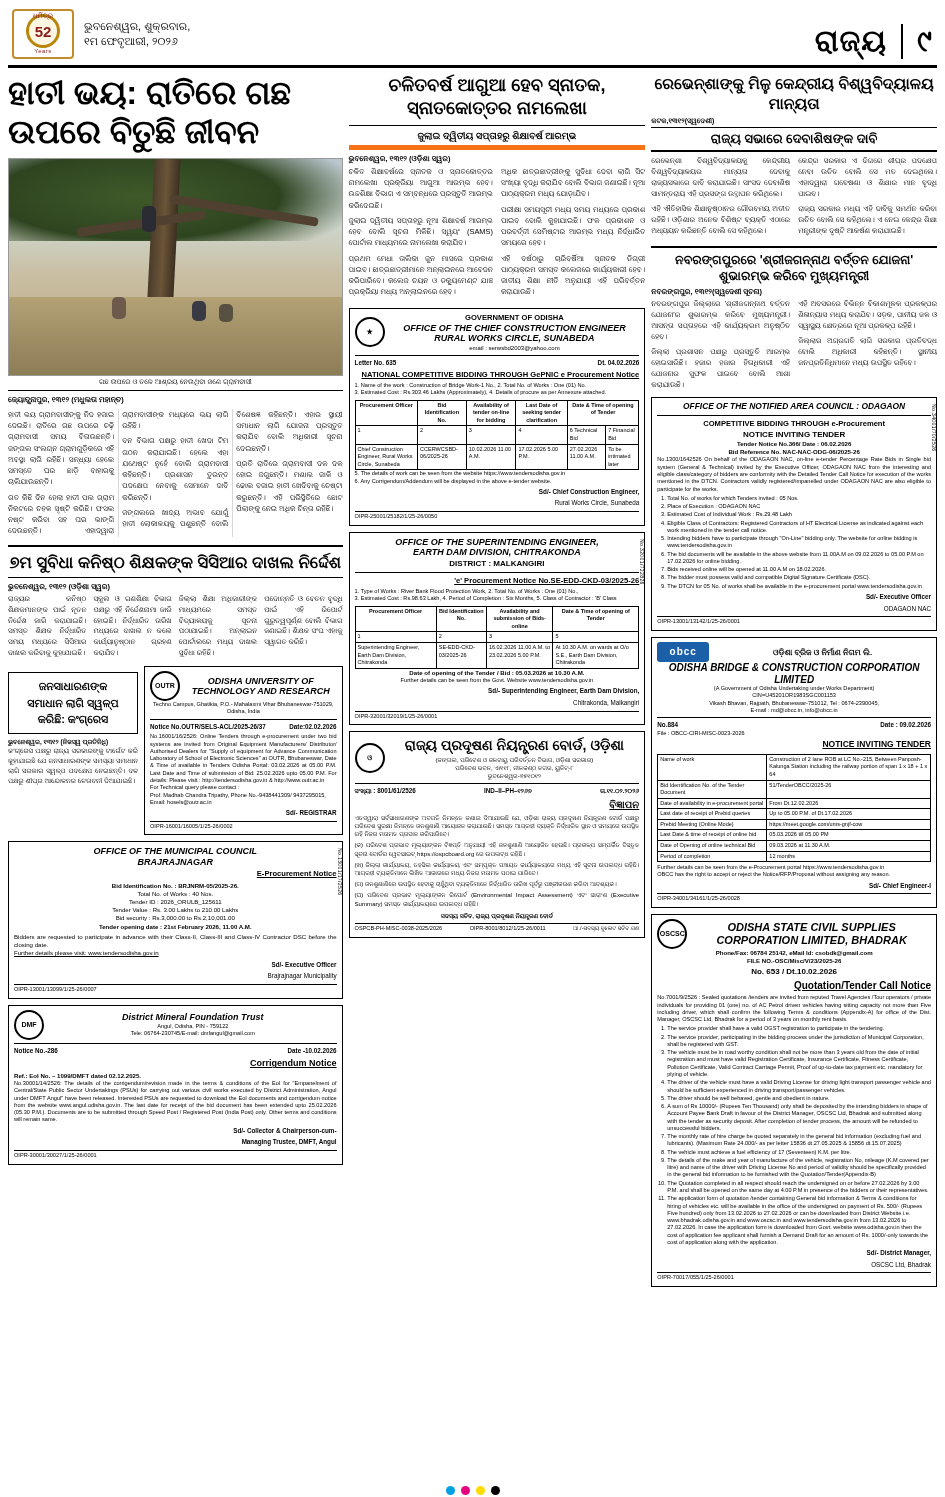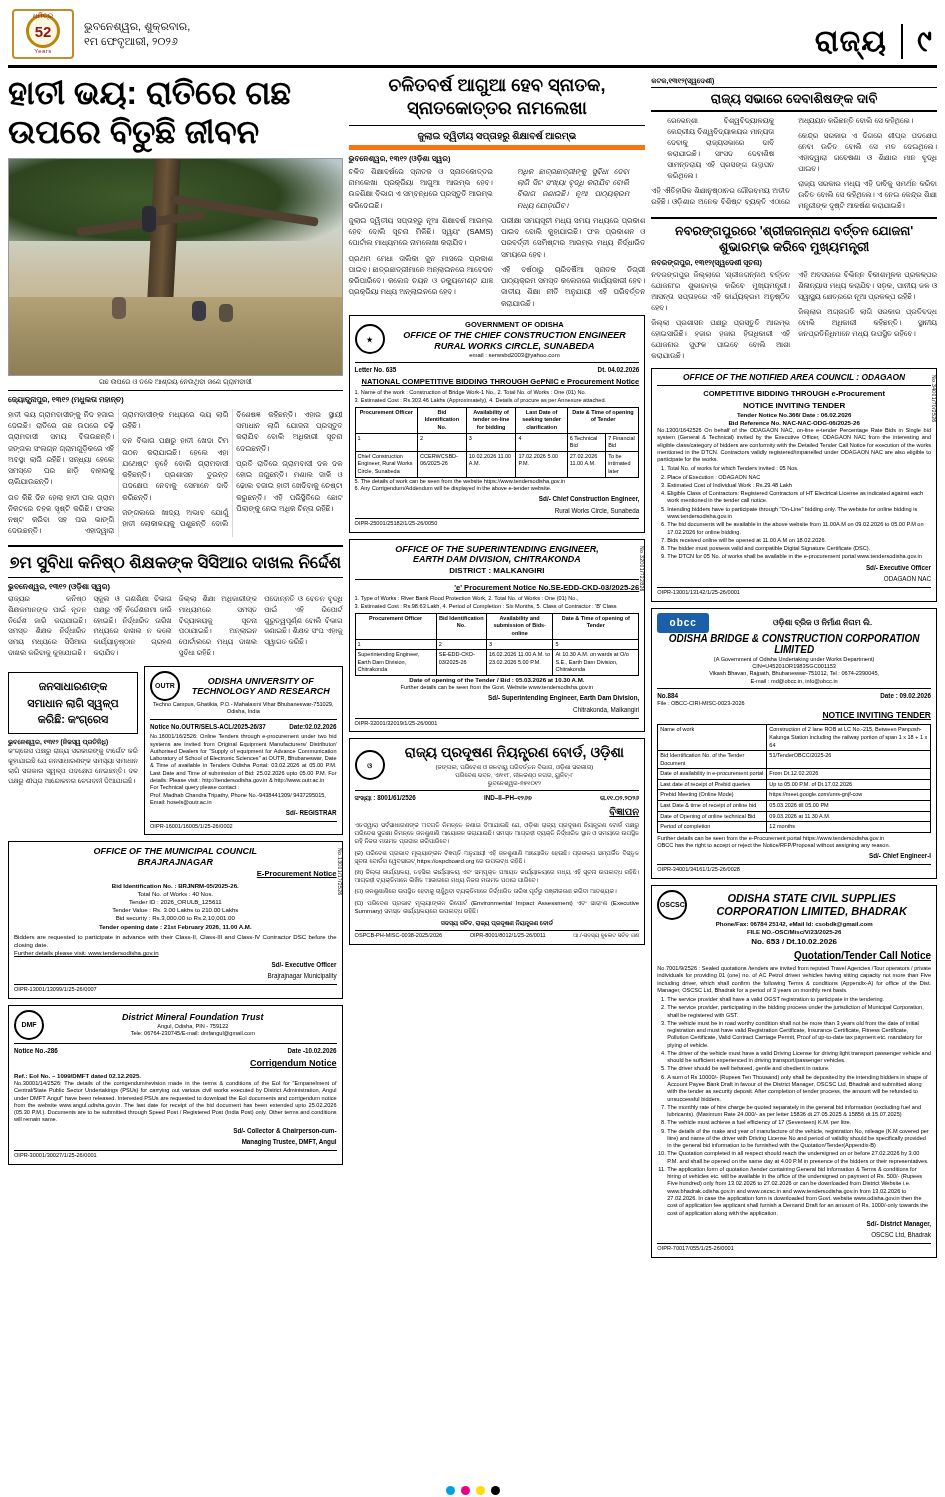--- a/index.html
+++ b/index.html
@@ -374,21 +374,21 @@
 
     <div class="col col-mid">
 
       <div class="hl-2" style="font-size:18px;">ଚଳିତବର୍ଷ ଆଗୁଆ ହେବ ସ୍ନାତକ, ସ୍ନାତକୋତ୍ତର ନାମଲେଖା</div>
       <div class="subhead">ଜୁଲାଇ ଦ୍ୱିତୀୟ ସପ୍ତାହରୁ ଶିକ୍ଷାବର୍ଷ ଆରମ୍ଭ</div>
       <div class="dateline">ଭୁବନେଶ୍ୱର, ୧୩୧୨ (ଓଡ଼ିଶା ସ୍ୱର)</div>
       <div class="body-cols-mid">
         <p style="margin:0 0 4px;">ଚଳିତ ଶିକ୍ଷାବର୍ଷରେ ସ୍ନାତକ ଓ ସ୍ନାତକୋତ୍ତର ନାମଲେଖା ପ୍ରକ୍ରିୟା ଆଗୁଆ ଆରମ୍ଭ ହେବ। ଉଚ୍ଚଶିକ୍ଷା ବିଭାଗ ଏ ସମ୍ବନ୍ଧରେ ପ୍ରସ୍ତୁତି ଆରମ୍ଭ କରିଦେଇଛି।</p>
         <p style="margin:0 0 4px;">ଜୁଲାଇ ଦ୍ୱିତୀୟ ସପ୍ତାହରୁ ନୂଆ ଶିକ୍ଷାବର୍ଷ ଆରମ୍ଭ ହେବ ବୋଲି ସୂଚନା ମିଳିଛି। ସ୍ୱୟଂ (SAMS) ପୋର୍ଟାଲ ମାଧ୍ୟମରେ ନାମଲେଖା କରାଯିବ।</p>
         <p style="margin:0 0 4px;">ପ୍ରଥମ ମେଧା ତାଲିକା ଜୁନ ମାସରେ ପ୍ରକାଶ ପାଇବ। ଛାତ୍ରଛାତ୍ରୀମାନେ ଅନ୍‌ଲାଇନରେ ଆବେଦନ କରିପାରିବେ। କଲେଜ ଚୟନ ଓ ଡକ୍ୟୁମେଣ୍ଟ ଯାଞ୍ଚ ପ୍ରକ୍ରିୟା ମଧ୍ୟ ଅନ୍‌ଲାଇନରେ ହେବ।</p>
-        <p style="margin:0 16px 4px;font-style:italic;">ଅଧିକ ଛାତ୍ରଛାତ୍ରୀଙ୍କୁ ସୁବିଧା ଦେବା ଲାଗି ସିଟ ସଂଖ୍ୟା ବୃଦ୍ଧି କରାଯିବ ବୋଲି ବିଭାଗ ଜଣାଇଛି। ନୂଆ ପାଠ୍ୟକ୍ରମ ମଧ୍ୟ ଯୋଡ଼ାଯିବ।</p>
+        <p style="margin:0 0 4px;">ଅଧିକ ଛାତ୍ରଛାତ୍ରୀଙ୍କୁ ସୁବିଧା ଦେବା ଲାଗି ସିଟ ସଂଖ୍ୟା ବୃଦ୍ଧି କରାଯିବ ବୋଲି ବିଭାଗ ଜଣାଇଛି। ନୂଆ ପାଠ୍ୟକ୍ରମ ମଧ୍ୟ ଯୋଡ଼ାଯିବ।</p>
         <p style="margin:0 0 4px;">ପରୀକ୍ଷା ସମୟସୂଚୀ ମଧ୍ୟ ସମୟ ମଧ୍ୟରେ ପ୍ରକାଶ ପାଇବ ବୋଲି କୁହାଯାଇଛି। ଫଳ ପ୍ରକାଶନ ଓ ପରବର୍ତ୍ତୀ ସେମିଷ୍ଟାର ଆରମ୍ଭ ମଧ୍ୟ ନିର୍ଦ୍ଧାରିତ ସମୟରେ ହେବ।</p>
         <p style="margin:0 0 4px;">ଏହି ବର୍ଷଠାରୁ ଚାରିବର୍ଷିଆ ସ୍ନାତକ ଡିଗ୍ରୀ ପାଠ୍ୟକ୍ରମ ସମସ୍ତ କଲେଜରେ କାର୍ଯ୍ୟକାରୀ ହେବ। ଜାତୀୟ ଶିକ୍ଷା ନୀତି ଅନୁଯାୟୀ ଏହି ପରିବର୍ତ୍ତନ କରାଯାଉଛି।</p>
       </div>
 
       <div class="ad">
         <div class="ad-head-flex">
           <div class="logo-circle">★</div>
           <div class="txt">
             <div class="govt">GOVERNMENT OF ODISHA</div>
             <div class="office">OFFICE OF THE CHIEF CONSTRUCTION ENGINEER</div>
@@ -503,26 +503,27 @@
           <span>OSPCB-PH-MISC-0038-2025/2026</span>
           <span>OIPR-8001/8012/1/25-26/0011</span>
           <span>ଆ./-ସଦସ୍ୟ ବୁଲେଟ ସଚିବ ଗଣ</span>
         </div>
       </div>
 
     </div>
 
     <div class="col col-right">
 
+      <div class="hl-3" style="font-size:15.5px;">ରେଭେନ୍‌ଶାଙ୍କୁ ମିଳୁ କେନ୍ଦ୍ରୀୟ ବିଶ୍ୱବିଦ୍ୟାଳୟ ମାନ୍ୟତା</div>
       <div class="row-between" style="font-size:7px;font-weight:bold;margin-top:3px;border-bottom:1px solid #000;padding-bottom:2px;">
         <span>କଟକ,୧୩୧୨(ସ୍ୱଦେଶୀ)</span>
       </div>
       <div class="subhead" style="font-size:13px;border-bottom:2px solid #000;padding:3px 0;">ରାଜ୍ୟ ସଭାରେ ଦେବାଶିଷଙ୍କ ଦାବି</div>
       <div class="body-cols-r2">
-        <p style="margin:0 16px 4px;">ରେଭେନ୍‌ଶା ବିଶ୍ୱବିଦ୍ୟାଳୟକୁ କେନ୍ଦ୍ରୀୟ ବିଶ୍ୱବିଦ୍ୟାଳୟର ମାନ୍ୟତା ଦେବାକୁ ରାଜ୍ୟସଭାରେ ଦାବି କରାଯାଇଛି। ସାଂସଦ ଦେବାଶିଷ ସାମନ୍ତରାୟ ଏହି ପ୍ରସଙ୍ଗ ଉତ୍ଥାପନ କରିଥିଲେ।</p>
+        <p style="margin:0 0 4px;">ରେଭେନ୍‌ଶା ବିଶ୍ୱବିଦ୍ୟାଳୟକୁ କେନ୍ଦ୍ରୀୟ ବିଶ୍ୱବିଦ୍ୟାଳୟର ମାନ୍ୟତା ଦେବାକୁ ରାଜ୍ୟସଭାରେ ଦାବି କରାଯାଇଛି। ସାଂସଦ ଦେବାଶିଷ ସାମନ୍ତରାୟ ଏହି ପ୍ରସଙ୍ଗ ଉତ୍ଥାପନ କରିଥିଲେ।</p>
         <p style="margin:0 0 4px;">ଏହି ଐତିହାସିକ ଶିକ୍ଷାନୁଷ୍ଠାନର ଗୌରବମୟ ଅତୀତ ରହିଛି। ଓଡ଼ିଶାର ଅନେକ ବିଶିଷ୍ଟ ବ୍ୟକ୍ତି ଏଠାରେ ଅଧ୍ୟୟନ କରିଛନ୍ତି ବୋଲି ସେ କହିଥିଲେ।</p>
         <p style="margin:0 0 4px;">କେନ୍ଦ୍ର ସରକାର ଏ ଦିଗରେ ଶୀଘ୍ର ପଦକ୍ଷେପ ନେବା ଉଚିତ ବୋଲି ସେ ମତ ଦେଇଥିଲେ। ଏହାଦ୍ୱାରା ଗବେଷଣା ଓ ଶିକ୍ଷାର ମାନ ବୃଦ୍ଧି ପାଇବ।</p>
         <p style="margin:0 0 4px;">ରାଜ୍ୟ ସରକାର ମଧ୍ୟ ଏହି ଦାବିକୁ ସମର୍ଥନ କରିବା ଉଚିତ ବୋଲି ସେ କହିଥିଲେ। ଏ ନେଇ କେନ୍ଦ୍ର ଶିକ୍ଷା ମନ୍ତ୍ରୀଙ୍କ ଦୃଷ୍ଟି ଆକର୍ଷଣ କରାଯାଇଛି।</p>
       </div>
 
       <div class="hl-3" style="font-size:12.5px;border-top:2px solid #000;padding-top:4px;margin-top:5px;">ନବରଙ୍ଗପୁରରେ 'ଶ୍ରୀଜଗନ୍ନାଥ ବର୍ତ୍ତନ ଯୋଜନା' ଶୁଭାରମ୍ଭ କରିବେ ମୁଖ୍ୟମନ୍ତ୍ରୀ</div>
       <div class="dateline" style="margin-top:3px;">ନବରଙ୍ଗପୁର, ୧୩୧୨(ସ୍ୱଦେଶୀ ସୂଚନା)</div>
       <div class="body-cols-r2">
         <p style="margin:0 0 4px;">ନବରଙ୍ଗପୁର ଜିଲ୍ଲାରେ 'ଶ୍ରୀଜଗନ୍ନାଥ ବର୍ତ୍ତନ ଯୋଜନା'ର ଶୁଭାରମ୍ଭ କରିବେ ମୁଖ୍ୟମନ୍ତ୍ରୀ। ଆସନ୍ତା ସପ୍ତାହରେ ଏହି କାର୍ଯ୍ୟକ୍ରମ ଅନୁଷ୍ଠିତ ହେବ।</p>
         <p style="margin:0 0 4px;">ଜିଲ୍ଲା ପ୍ରଶାସନ ପକ୍ଷରୁ ପ୍ରସ୍ତୁତି ଆରମ୍ଭ ହୋଇସାରିଛି। ହଜାର ହଜାର ହିତାଧିକାରୀ ଏହି ଯୋଜନାର ସୁଫଳ ପାଇବେ ବୋଲି ଆଶା କରାଯାଉଛି।</p>

